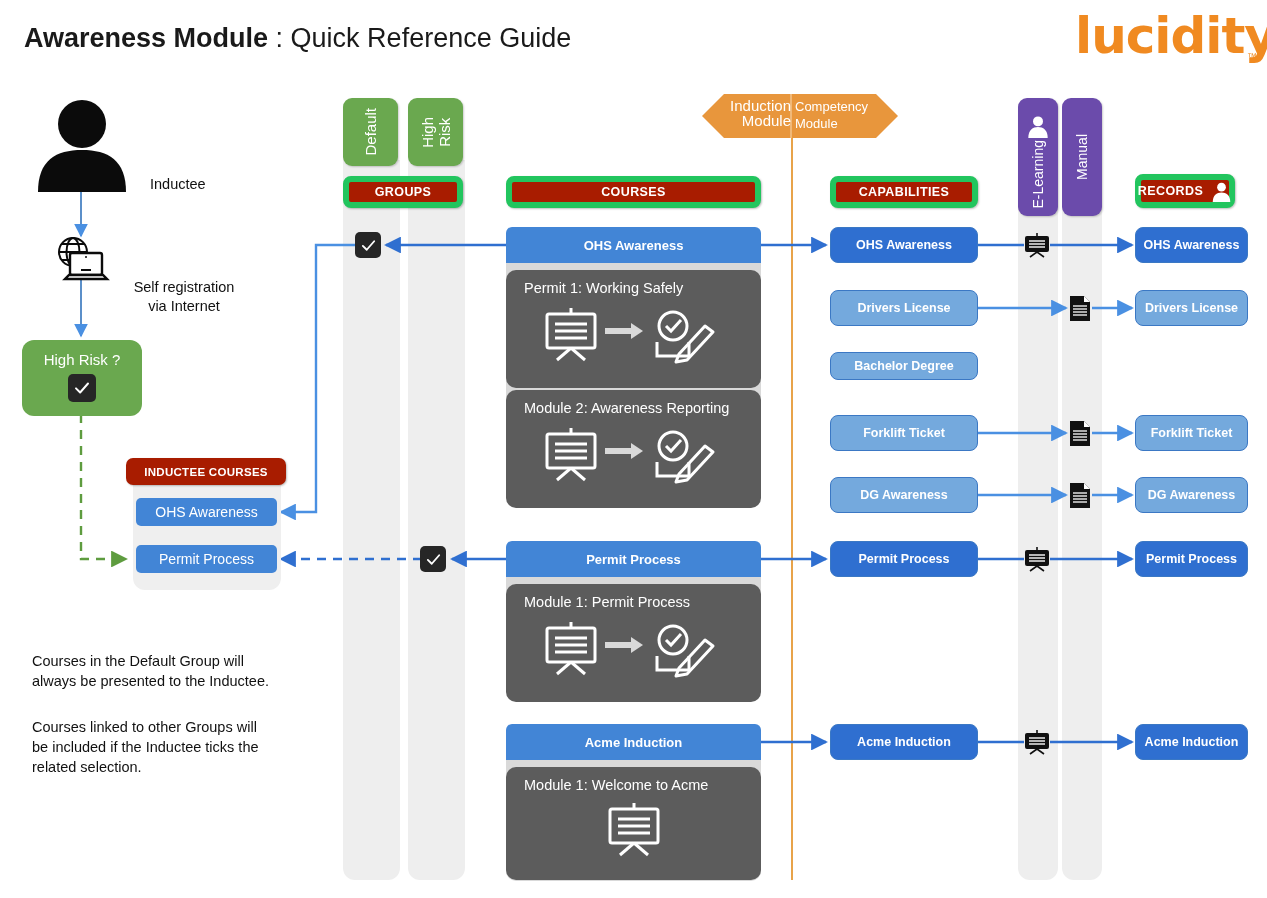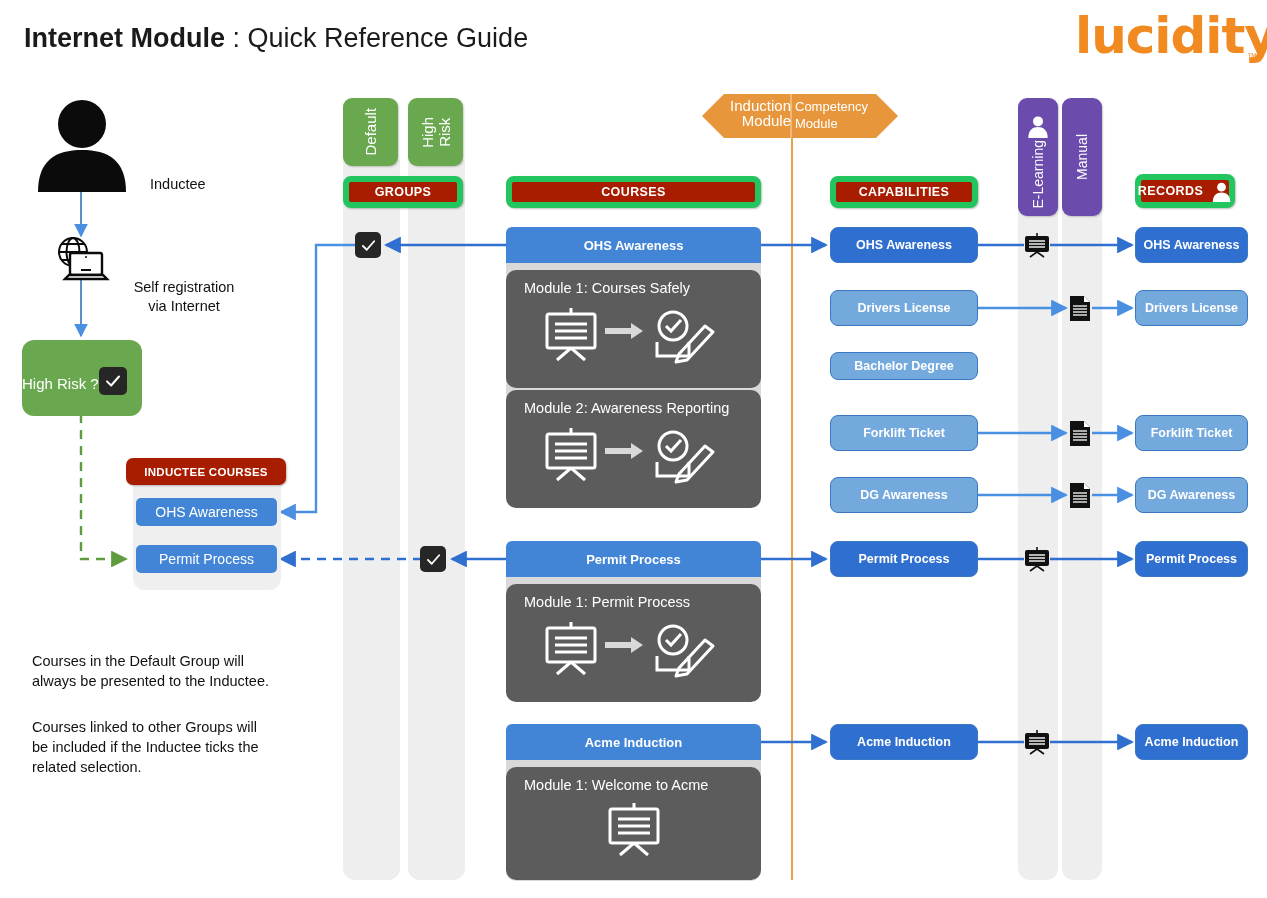--- a/index.html
+++ b/index.html
@@ -77,42 +77,42 @@
     box-shadow:1px 1px 2px rgba(0,0,0,.25);
   }
   .ind-course{
     background:#4285d6;border-radius:5px;color:#fff;font-size:14px;
     display:flex;align-items:center;justify-content:center;
   }
 
   
   #risk-box{
     background:#6aa84f;border-radius:12px;color:#fff;
-    display:flex;flex-direction:row;align-items:center;justify-content:flex-start;
+    display:flex;flex-direction:column;align-items:center;justify-content:flex-start;
   }
   #risk-box .rtitle{font-size:15px;padding-top:11px;}
   .checkbox{
     background:#262626;border-radius:5px;display:flex;align-items:center;justify-content:center;
   }
 
   
   .note{font-size:14.5px;line-height:20px;color:#111;white-space:pre-line;}
 
   
   .plain{font-size:14.5px;line-height:19px;color:#111;white-space:pre-line;margin-top:36px;}
 
   svg{display:block;overflow:visible;}
 </style>
 </head>
 <body>
 
 <div id="stage">
 
   <div class="abs" id="page-title">
-    <span class="bold">Internet Module</span><span class="light"> : Quick Reference Guide</span>
+    <span class="bold">Awareness Module</span><span class="light"> : Quick Reference Guide</span>
   </div>
 
   <div class="abs" id="logo">
     <div class="word">lucidity</div>
     <span class="tm">™</span>
   </div>
 
   <div class="abs band" style="left:343px;top:160px;width:57px;height:720px;"></div>
   <div class="abs band" style="left:408px;top:160px;width:57px;height:720px;"></div>
   <div class="abs band" style="left:1018px;top:160px;width:40px;height:720px;"></div>
@@ -230,21 +230,21 @@
     <svg viewBox="0 0 24 24" width="17" height="17">
         <path d="M4,12.5 L9.5,18 L20,6" fill="none" stroke="#ffffff" stroke-width="2.6" stroke-linecap="round" stroke-linejoin="round"></path>
       </svg>
   </div>
 
   <div class="abs hdr-red pill" style="left:506px;top:176px;width:255px;height:32px;">COURSES</div>
 
   <div class="abs course-head" style="left:506px;top:227px;width:255px;height:36px;">OHS Awareness</div>
   <div class="abs course-body" style="left:506px;top:263px;width:255px;height:239px;"></div>
   <div class="abs module" style="left:506px;top:270px;width:255px;height:118px;">
-    <div class="mtitle">Module 1: Courses Safely</div>
+    <div class="mtitle">Permit 1: Working Safely</div>
     <div class="micons">
       <svg width="190" height="64" viewBox="0 0 190 64">
         <g fill="none" stroke="#ffffff" stroke-width="3">
           <line x1="32" y1="6" x2="32" y2="12"></line>
           <rect x="8" y="12" width="48" height="34" rx="2"></rect>
           <line x1="16" y1="22" x2="48" y2="22"></line>
             <line x1="16" y1="29" x2="48" y2="29"></line>
             <line x1="16" y1="36" x2="48" y2="36"></line>
           <line x1="32" y1="46" x2="18" y2="58"></line>
             <line x1="32" y1="46" x2="46" y2="58"></line>

